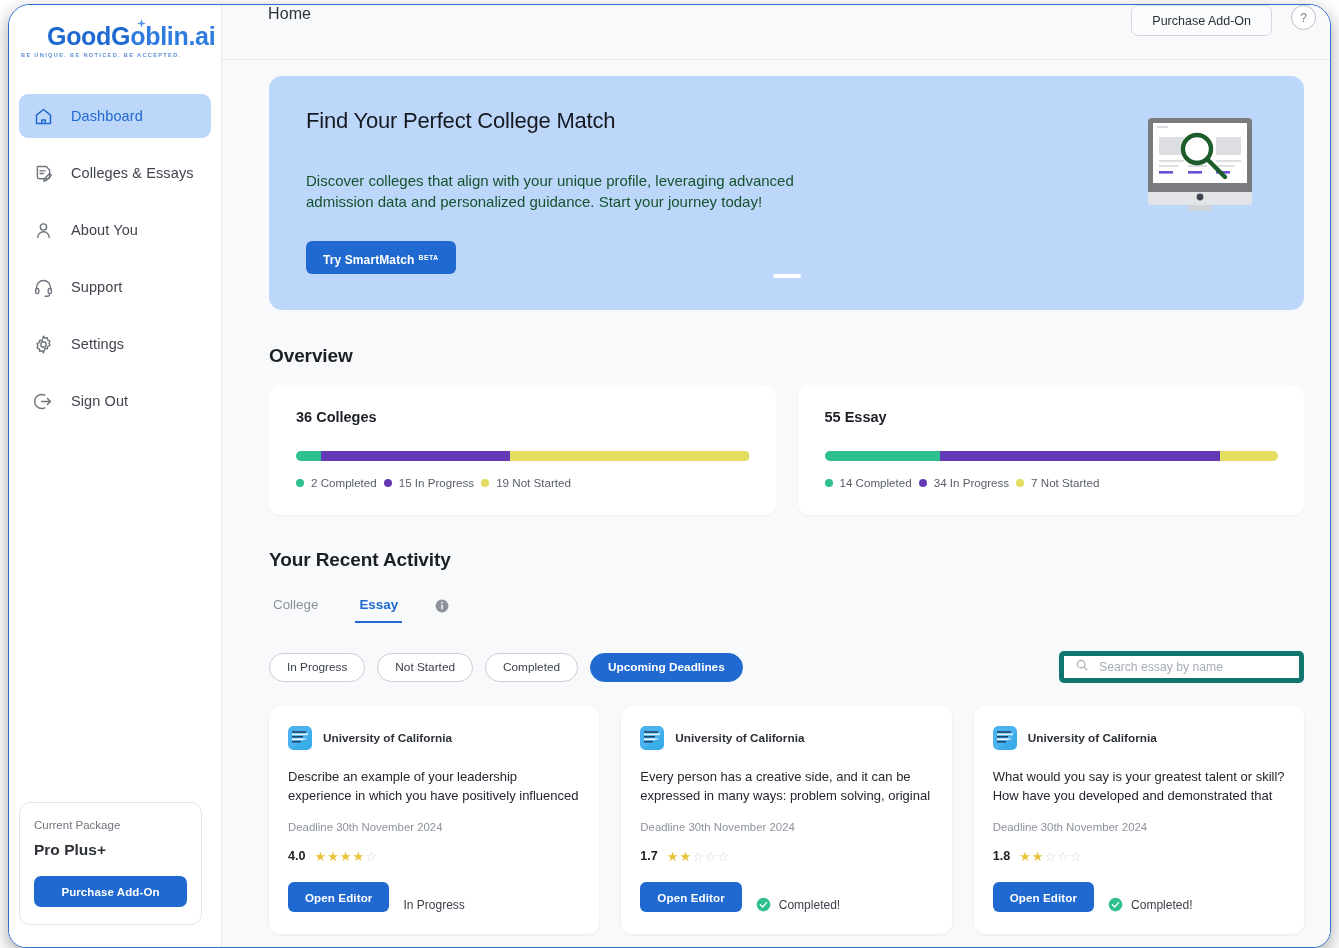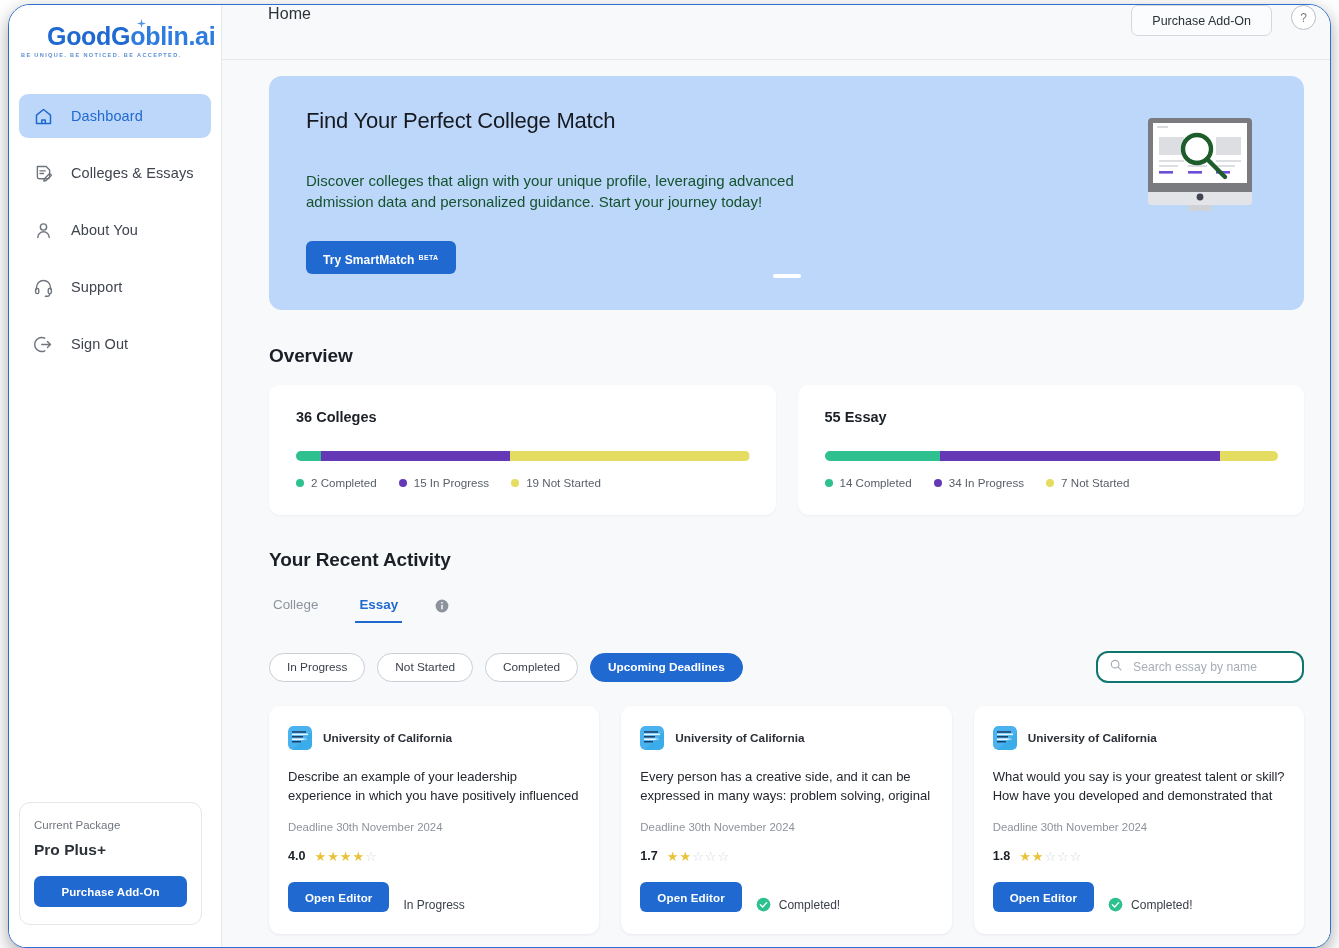--- a/index.html
+++ b/index.html
@@ -136,21 +136,21 @@
   #overview-cards { display: flex; gap: 22px; }
   .ov-card {
     flex: 1 1 0; background: #fff; border-radius: 11px;
     padding: 24px 26px 26px 27px; box-shadow: 0 1px 2px rgba(20,30,50,0.05);
   }
   .ov-card .ov-head { font-size: 14.5px; font-weight: 700; color: #1b1f26; margin-bottom: 26px; }
   .ov-bar { height: 10px; border-radius: 6px; overflow: hidden; display: flex; background: #eceef2; }
   .ov-bar .seg-done { background: #2ec08e; }
   .ov-bar .seg-prog { background: #6539b5; }
   .ov-bar .seg-not  { background: #e5dc62; }
-  .ov-legend { display: flex; gap: 22px; margin-top: 15px; }
+  .ov-legend { display: flex; gap: 7px; margin-top: 15px; }
   .lg { display: flex; align-items: center; gap: 7px; font-size: 11.6px; color: #585e68; }
   .dot { width: 8px; height: 8px; border-radius: 50%; flex: 0 0 8px; }
   .dot.done { background: #2ec08e; }
   .dot.prog { background: #6539b5; }
   .dot.not  { background: #e5dc62; }
 
   
   #activity-title { margin: 34px 0 0 0; }
   #tabs { display: flex; align-items: center; gap: 0; margin-top: 26px; }
   .tab {
@@ -162,22 +162,22 @@
   .info-ico svg { width: 14px; height: 14px; display: block; }
 
   #filter-row { display: flex; align-items: center; margin-top: 28px; }
   .chip {
     height: 29px; padding: 0 17px; border-radius: 16px;
     border: 1px solid #c9ced6; background: #fff; color: #3b414a;
     font-family: inherit; font-size: 11.8px; margin-right: 12px; cursor: pointer;
   }
   .chip.active { background: #1f69d0; border-color: #1f69d0; color: #fff; font-weight: 700; }
   #search-box {
-    margin-left: auto; width: 208px; height: 32px; border-radius: 12px;
-    border: 2px solid #0f766e; background: #fff; display: flex; align-items: center;
+    margin-left: auto; width: 245px; height: 32px; border-radius: 5px;
+    border: 5px solid #0f766e; background: #fff; display: flex; align-items: center;
     padding: 0 11px; gap: 10px;
   }
   #search-box svg { width: 14px; height: 14px; flex: 0 0 14px; }
   #search-box input {
     border: none; outline: none; flex: 1 1 auto; font-family: inherit;
     font-size: 12.2px; color: #3b414a; background: transparent;
   }
   #search-box input::placeholder { color: #a7adb6; }
 
   
@@ -262,20 +262,29 @@
           <svg viewBox="0 0 24 24" fill="none" stroke="#6f747d" stroke-width="1.6" stroke-linecap="round" stroke-linejoin="round">
             <path d="M4 14 v-2 a8 8 0 0 1 16 0 v2"></path>
             <rect x="3" y="13" width="3.6" height="6" rx="1.6"></rect>
             <rect x="17.4" y="13" width="3.6" height="6" rx="1.6"></rect>
             <path d="M19 19 v1 a2 2 0 0 1-2 2 h-3"></path>
           </svg>
         </span>
         <span class="lbl">Support</span>
       </div>
 
+      <div class="nav-item">
+        <span class="nav-ico">
+          <svg viewBox="0 0 24 24" fill="none" stroke="#6f747d" stroke-width="1.6" stroke-linecap="round" stroke-linejoin="round">
+            <circle cx="12" cy="12" r="3.1"></circle>
+            <path d="M12 2.6 l1.6 2.2 2.7-.5 .6 2.7 2.5 1.1-1 2.5 1 2.5-2.5 1.1-.6 2.7-2.7-.5L12 21.4 10.4 19.2l-2.7.5-.6-2.7-2.5-1.1 1-2.5-1-2.5 2.5-1.1.6-2.7 2.7.5Z"></path>
+          </svg>
+        </span>
+        <span class="lbl">Settings</span>
+      </div>
 
       <div class="nav-item">
         <span class="nav-ico">
           <svg viewBox="0 0 24 24" fill="none" stroke="#6f747d" stroke-width="1.6" stroke-linecap="round" stroke-linejoin="round">
             <path d="M13.5 4.8 A8 8 0 1 0 13.5 19.2"></path>
             <path d="M10 12 h10 M16.5 8.5 L20 12 l-3.5 3.5"></path>
           </svg>
         </span>
         <span class="lbl">Sign Out</span>
       </div>

